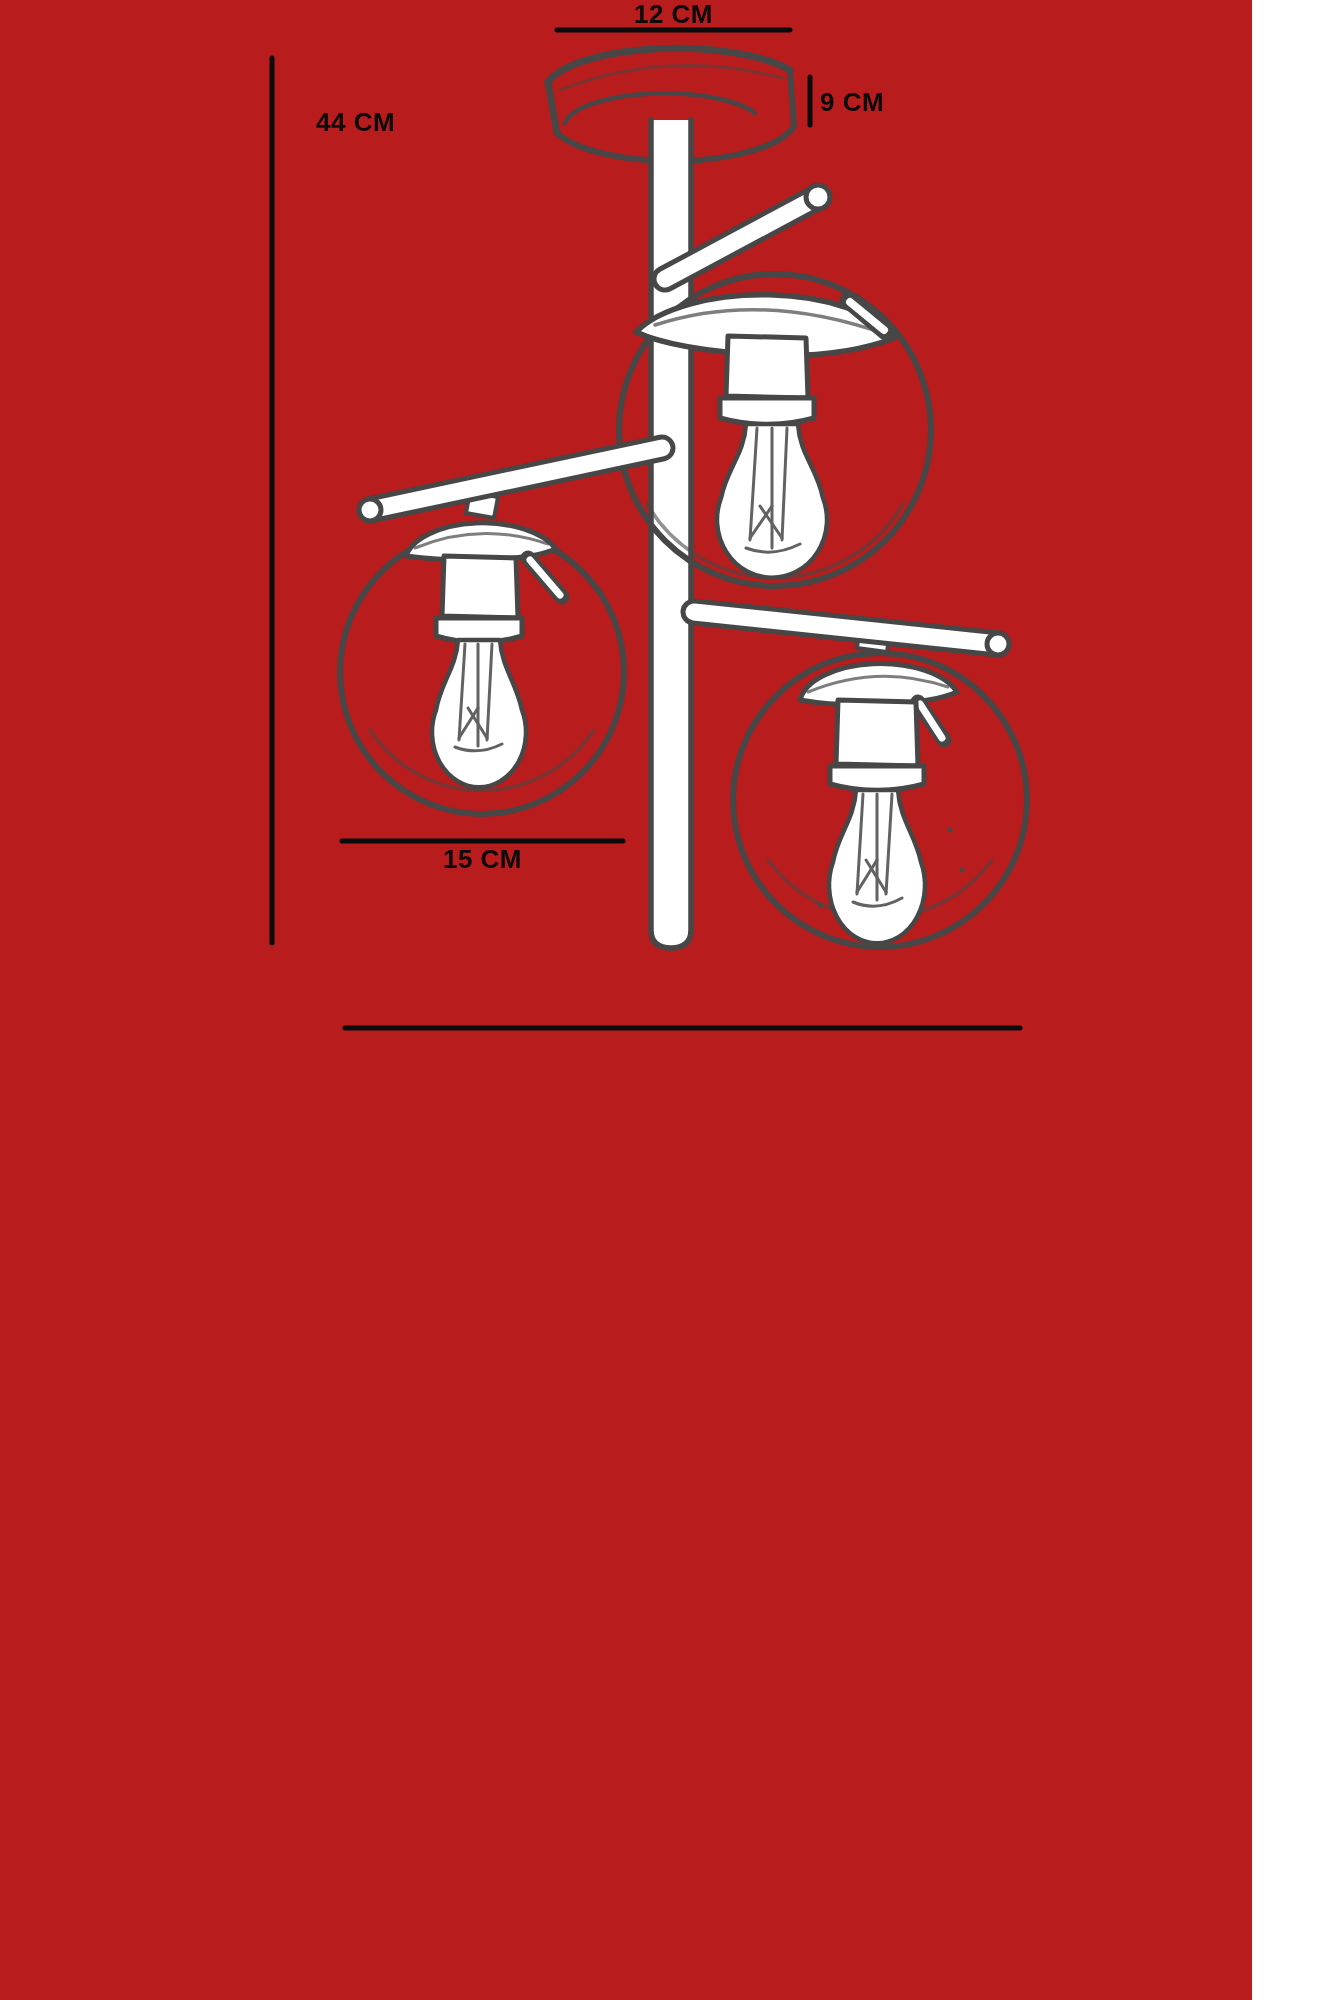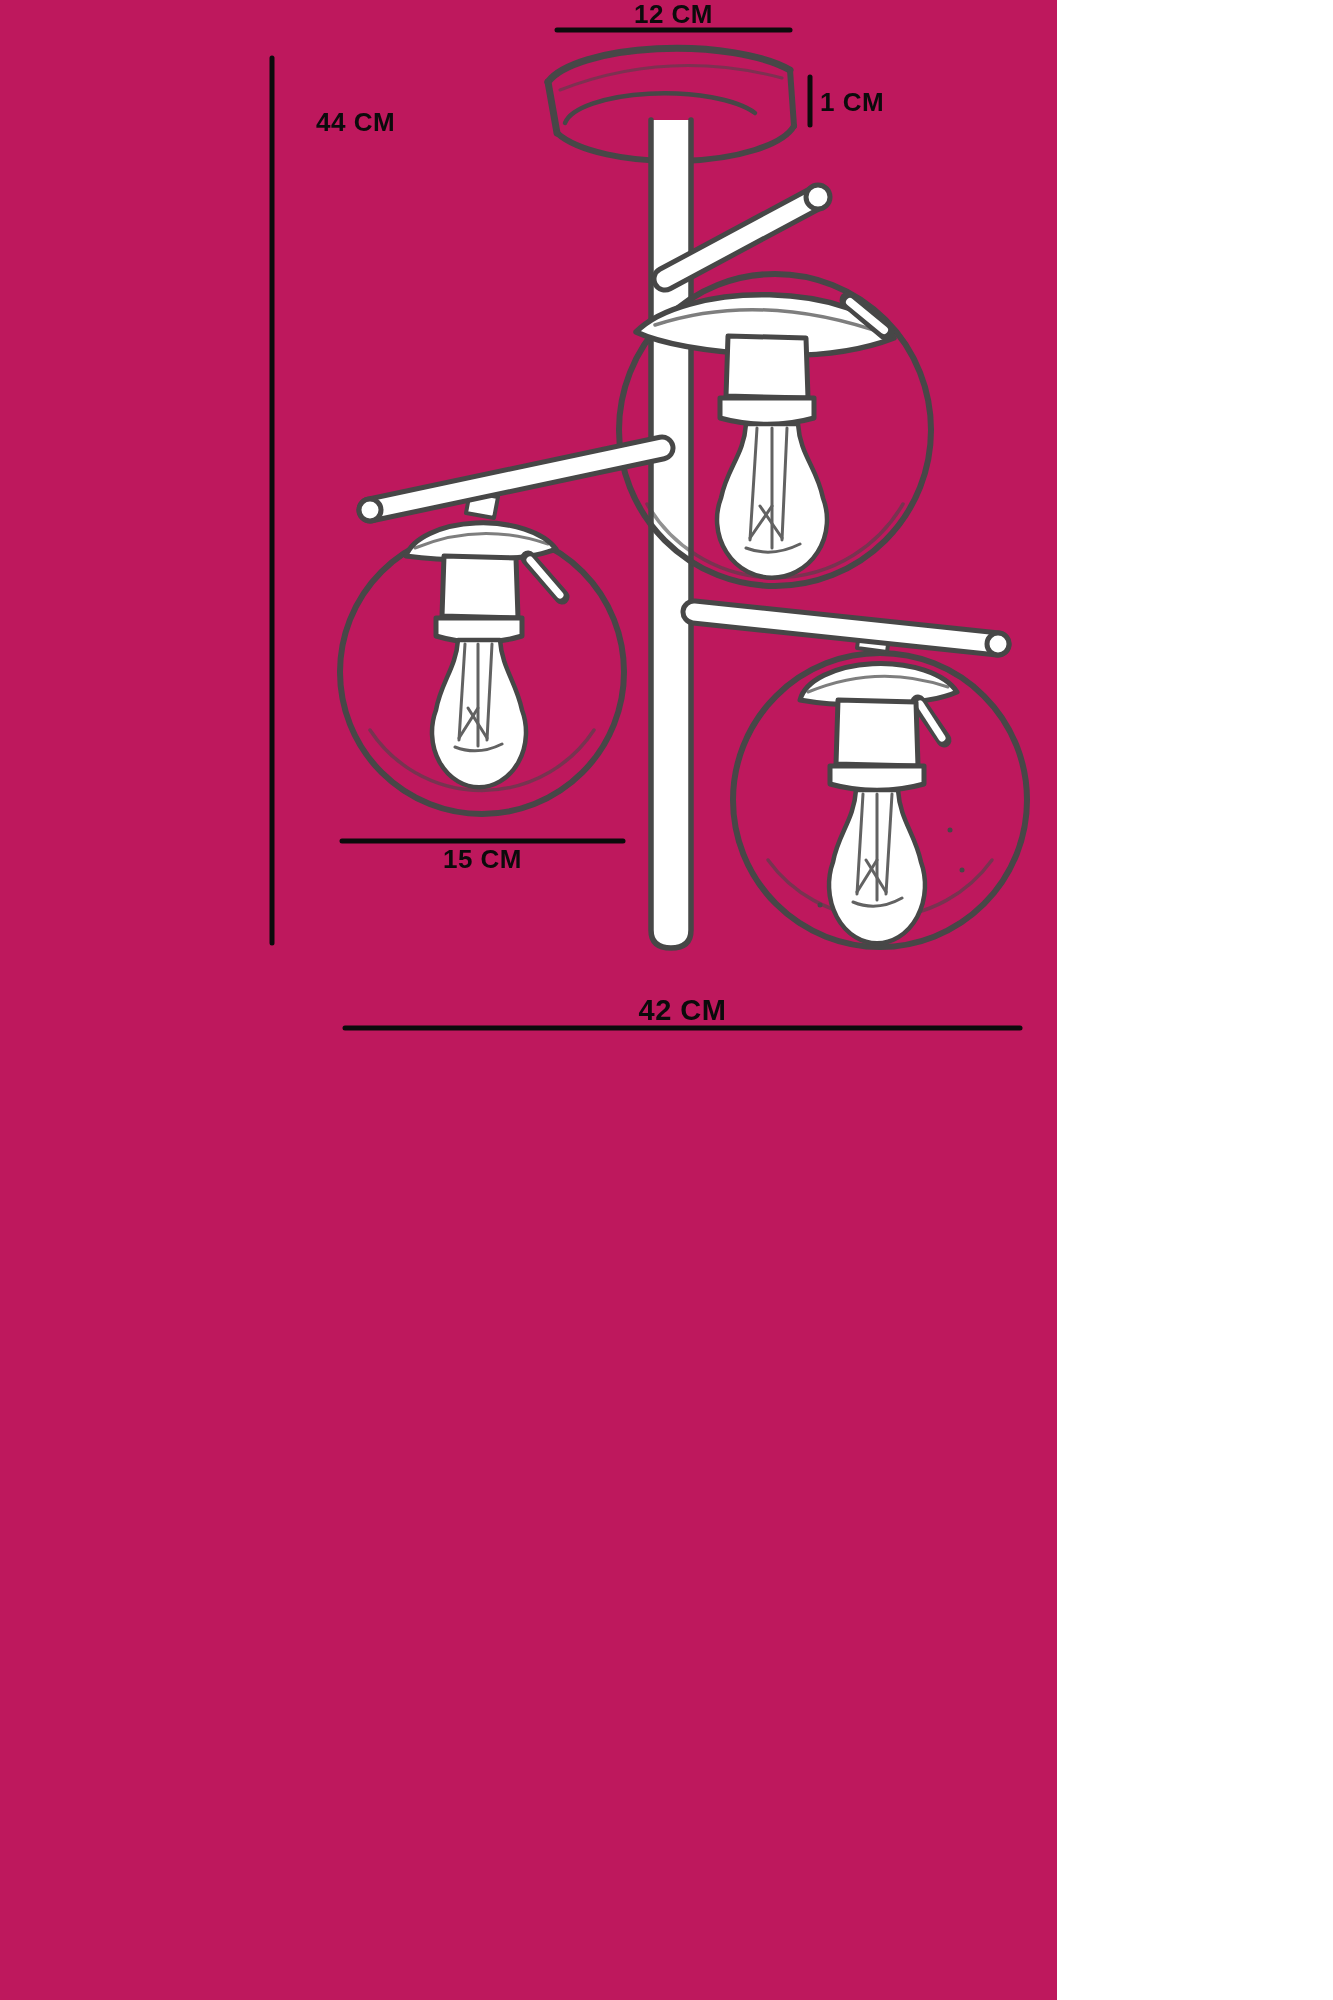--- a/index.html
+++ b/index.html
@@ -2,21 +2,21 @@
 <html><head>
 <meta charset="utf-8">
 <style>
   * { margin: 0; padding: 0; box-sizing: border-box; }
   html, body { background: #ffffff; }
   body {
     width: 1333px; height: 2000px;
     font-family: "Liberation Sans", sans-serif;
     position: relative; overflow: hidden;
   }
-  .stage { position: absolute; inset: 0; width: 1057px; height: 2000px; background: #be185d; }
+  .stage { position: absolute; inset: 0; width: 1252px; height: 2000px; background: #b91c1c; }
   .sketch-svg { position: absolute; left: 0; top: 0; width: 1333px; height: 2000px; }
   .dim-label {
     position: absolute;
     font-weight: 700;
     font-size: 26px;
     color: #0b0b0b;
     letter-spacing: 0.5px;
     white-space: nowrap;
     line-height: 1.05;
   }
@@ -154,21 +154,20 @@
         <line x1="694" y1="612" x2="998" y2="644" stroke="#474747" stroke-width="27"></line>
         <line x1="694" y1="612" x2="998" y2="644" stroke="#ffffff" stroke-width="17"></line>
         <circle cx="998" cy="644" r="11" fill="#ffffff" stroke-width="5"></circle>
       </g>
 
     </g>
   </svg>
 
   <div class="dim-label centered" style="left:557px; top:1px; width:233px;">12 CM</div>
 
-  <div class="dim-label" style="left:820px; top:89px;">1 CM</div>
+  <div class="dim-label" style="left:820px; top:89px;">9 CM</div>
 
   <div class="dim-label" style="left:284px; top:109px;margin-left:32px;">44 CM</div>
 
   <div class="dim-label centered" style="left:342px; top:846px; width:281px;">15 CM</div>
 
-  <div class="dim-label centered big" style="left:345px; top:995px; width:675px;">42 CM</div>
 
 </div>
 
 </body></html>

